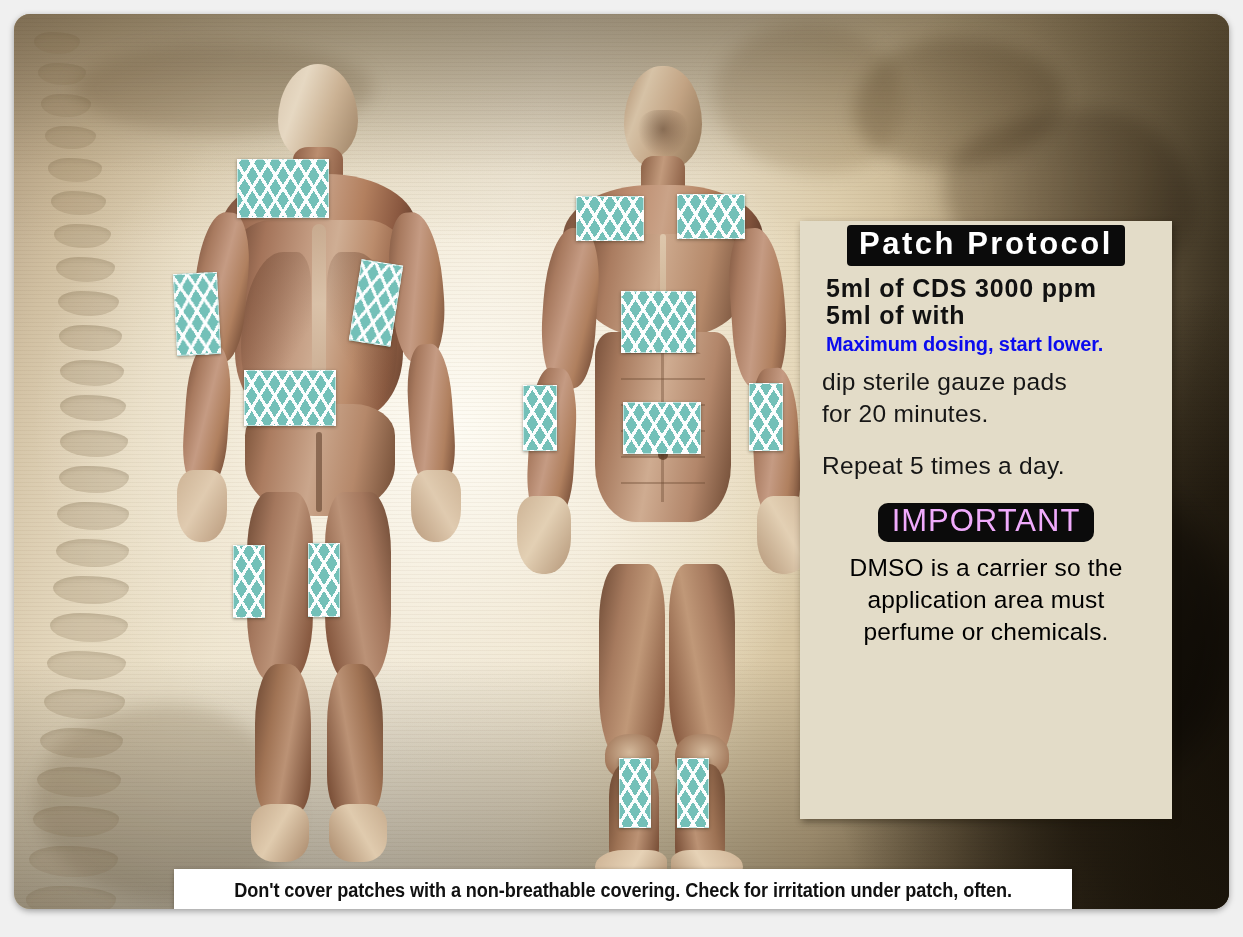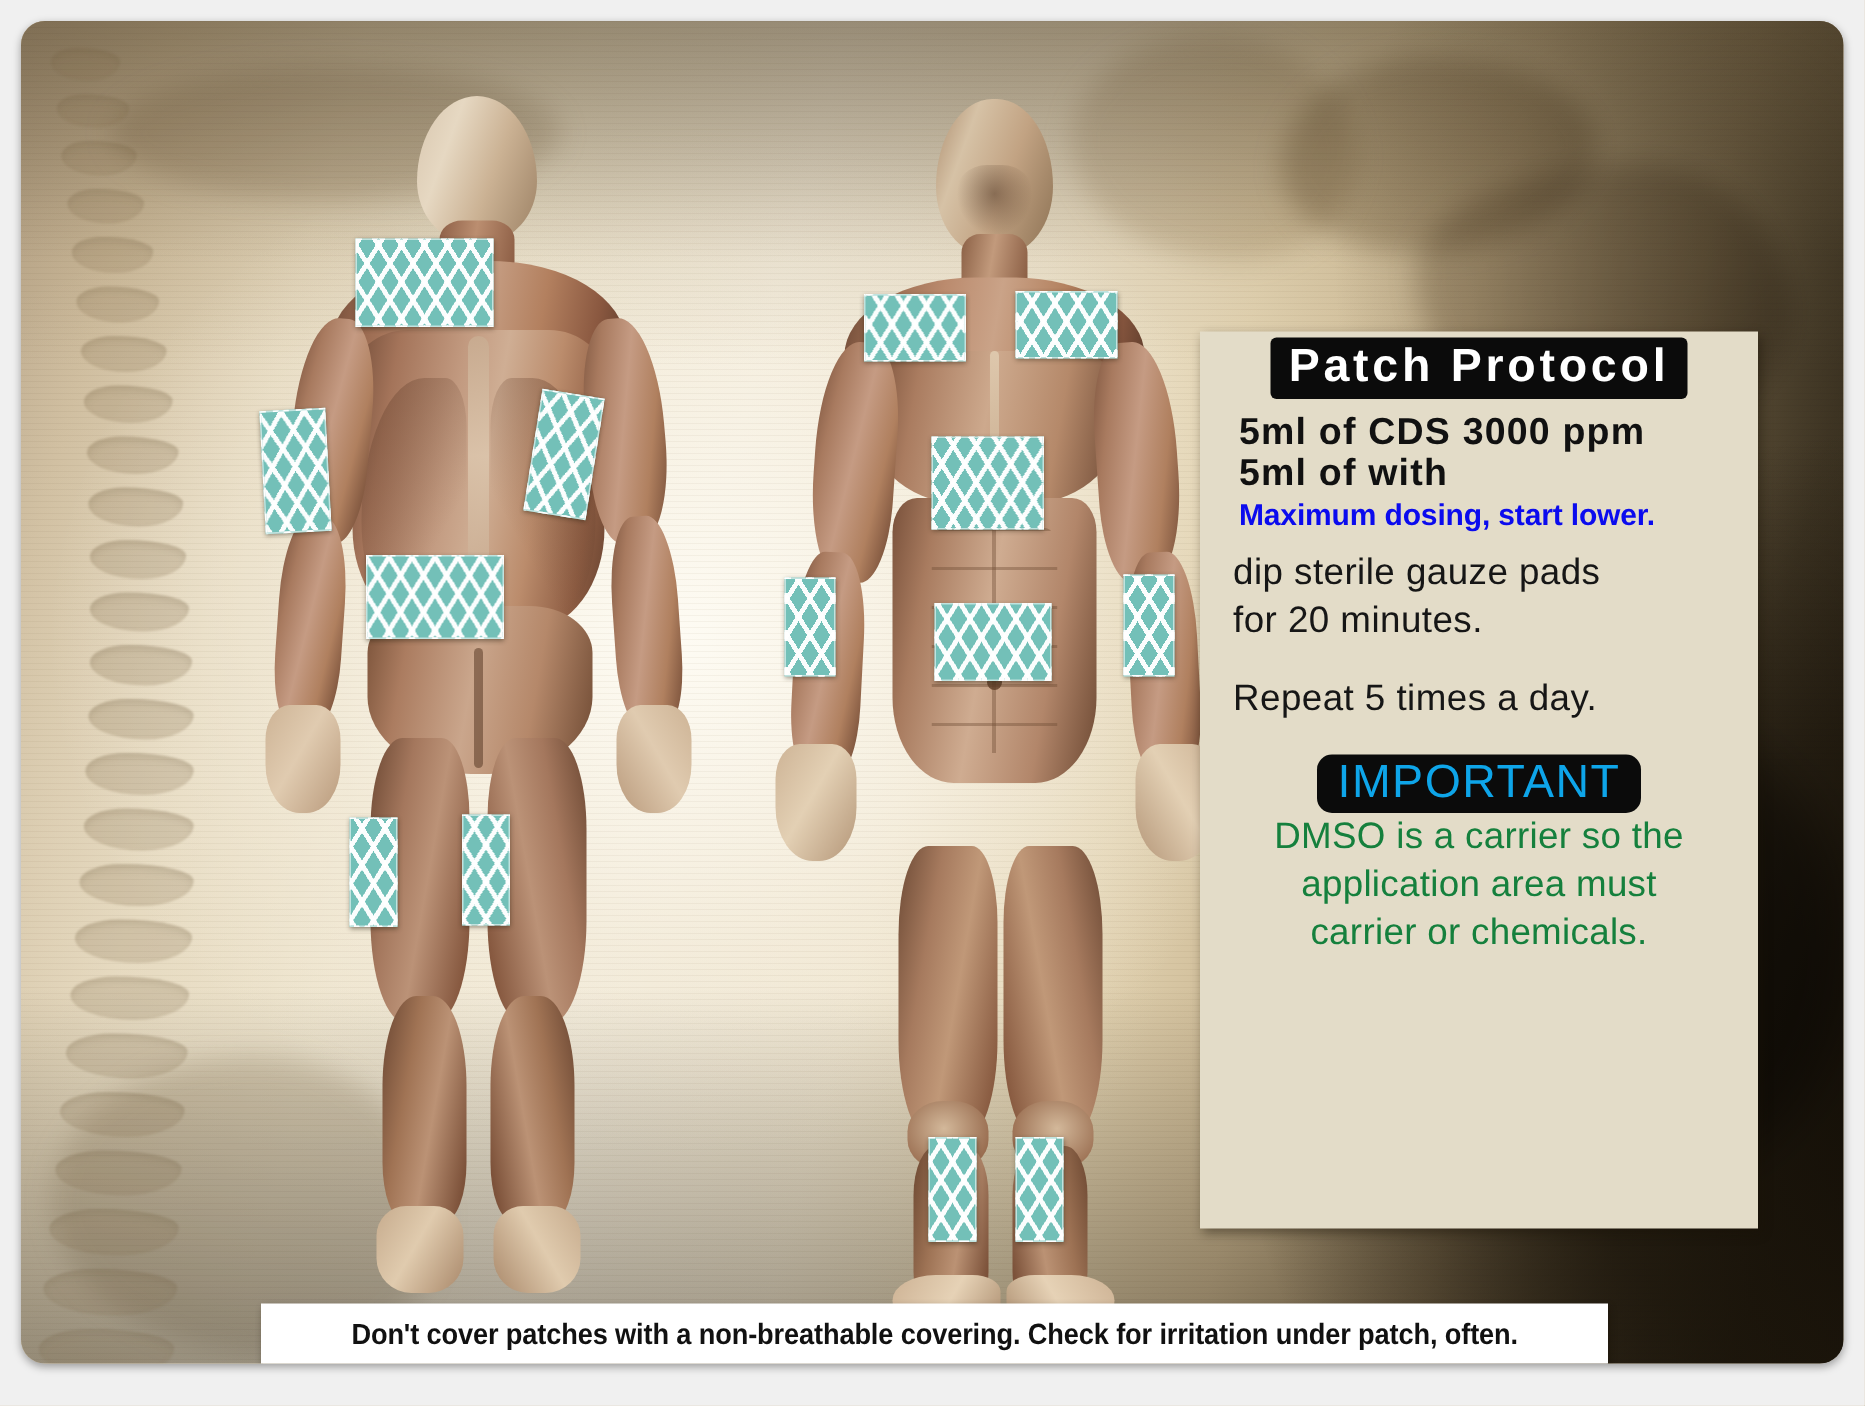--- a/index.html
+++ b/index.html
@@ -158,32 +158,33 @@
     color:#161616;
     line-height:1.32;
     letter-spacing:.3px;
   }
   .body-text div{white-space:nowrap;}
   .spacer{height:20px;}
   .important-wrap{text-align:center;margin-top:20px;}
   .important-chip{
     display:inline-block;
     background:#0b0b0b;
-    color:#0ea5e9;
+    color:#f0abfc;
     font-size:31px;
     letter-spacing:1px;
     padding:1px 14px 4px 14px;
     border-radius:10px;
     line-height:1.12;
     white-space:nowrap;
   }
   .center-text{
+    margin-top:10px;
     text-align:center;
     font-size:24.5px;
-    color:#15803d;
+    color:#000000;
     line-height:1.3;
     letter-spacing:.2px;
     padding:0 6px;
   }
   .center-text div{white-space:nowrap;}
 
   
   #caption{
     position:absolute;
     left:160px; top:855px;
@@ -396,21 +397,21 @@
       <div>Repeat 5 times a day.</div>
     </div>
 
     <div class="important-wrap">
       <span class="important-chip">IMPORTANT</span>
     </div>
 
     <div class="center-text">
       <div>DMSO is a carrier so the</div>
       <div>application area must</div>
-      <div>carrier or chemicals.</div>
+      <div>perfume or chemicals.</div>
     </div>
   </div>
 
   <div id="caption">
     <span class="cap-text">Don't cover patches with a non-breathable covering. Check for irritation under patch, often.</span>
   </div>
 
 </div>
 
 </body></html>

